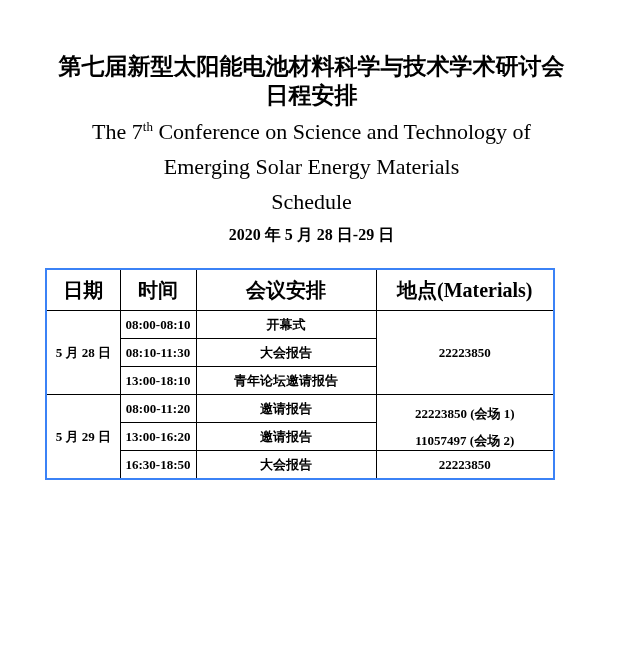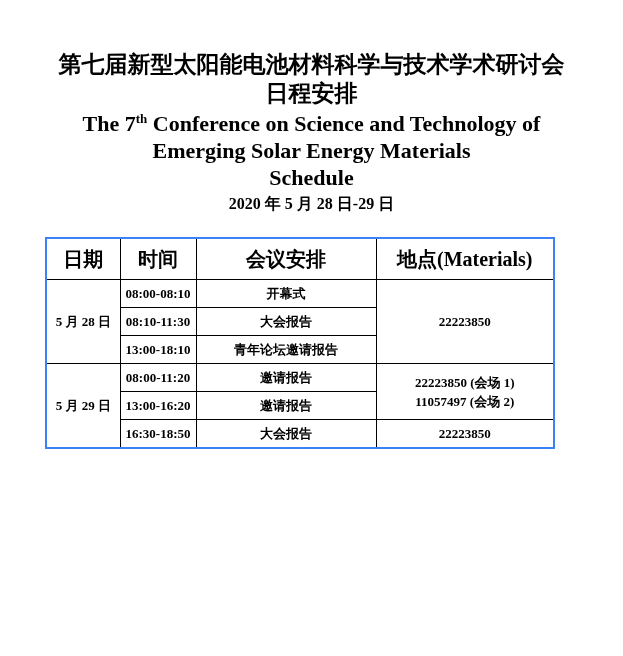--- a/index.html
+++ b/index.html
@@ -22,27 +22,26 @@
   }
   .titles {
     text-align: center;
     font-weight: bold;
   }
   .title-zh {
     font-size: 23px;
     line-height: 29px;
     margin: 0;
     font-weight: bold;
-    font-family: Liberation Mono, monospace;
   }
   .title-en {
     font-size: 22px;
     line-height: 27px;
-    margin: 0;
-    font-weight: bold;
+    margin: 8px;
+    font-weight: normal;
   }
   .title-en sup {
     font-size: 13px;
     line-height: 0;
   }
   .date-line {
     font-size: 16px;
     line-height: 24px;
     margin: 1px 0 0 0;
     font-weight: bold;
@@ -67,21 +66,21 @@
   }
   .schedule td {
     font-size: 13px;
     font-weight: bold;
     height: 27px;
   }
   .col-date   { width: 74px; }
   .col-time   { width: 76px; }
   .col-agenda { width: 180px; }
   .col-loc    { width: 178px; }
-  .loc-line { line-height: 19px; }
+  .loc-line { line-height: 19px; margin-top: 8px; }
 </style>
 </head>
 <body>
 
 <div class="page">
 
   <div class="titles">
     <div class="title-zh">第七届新型太阳能电池材料科学与技术学术研讨会</div>
     <div class="title-zh">日程安排</div>
     <div class="title-en"><span>The 7</span><sup>th</sup><span> Conference on Science and Technology of</span></div>

